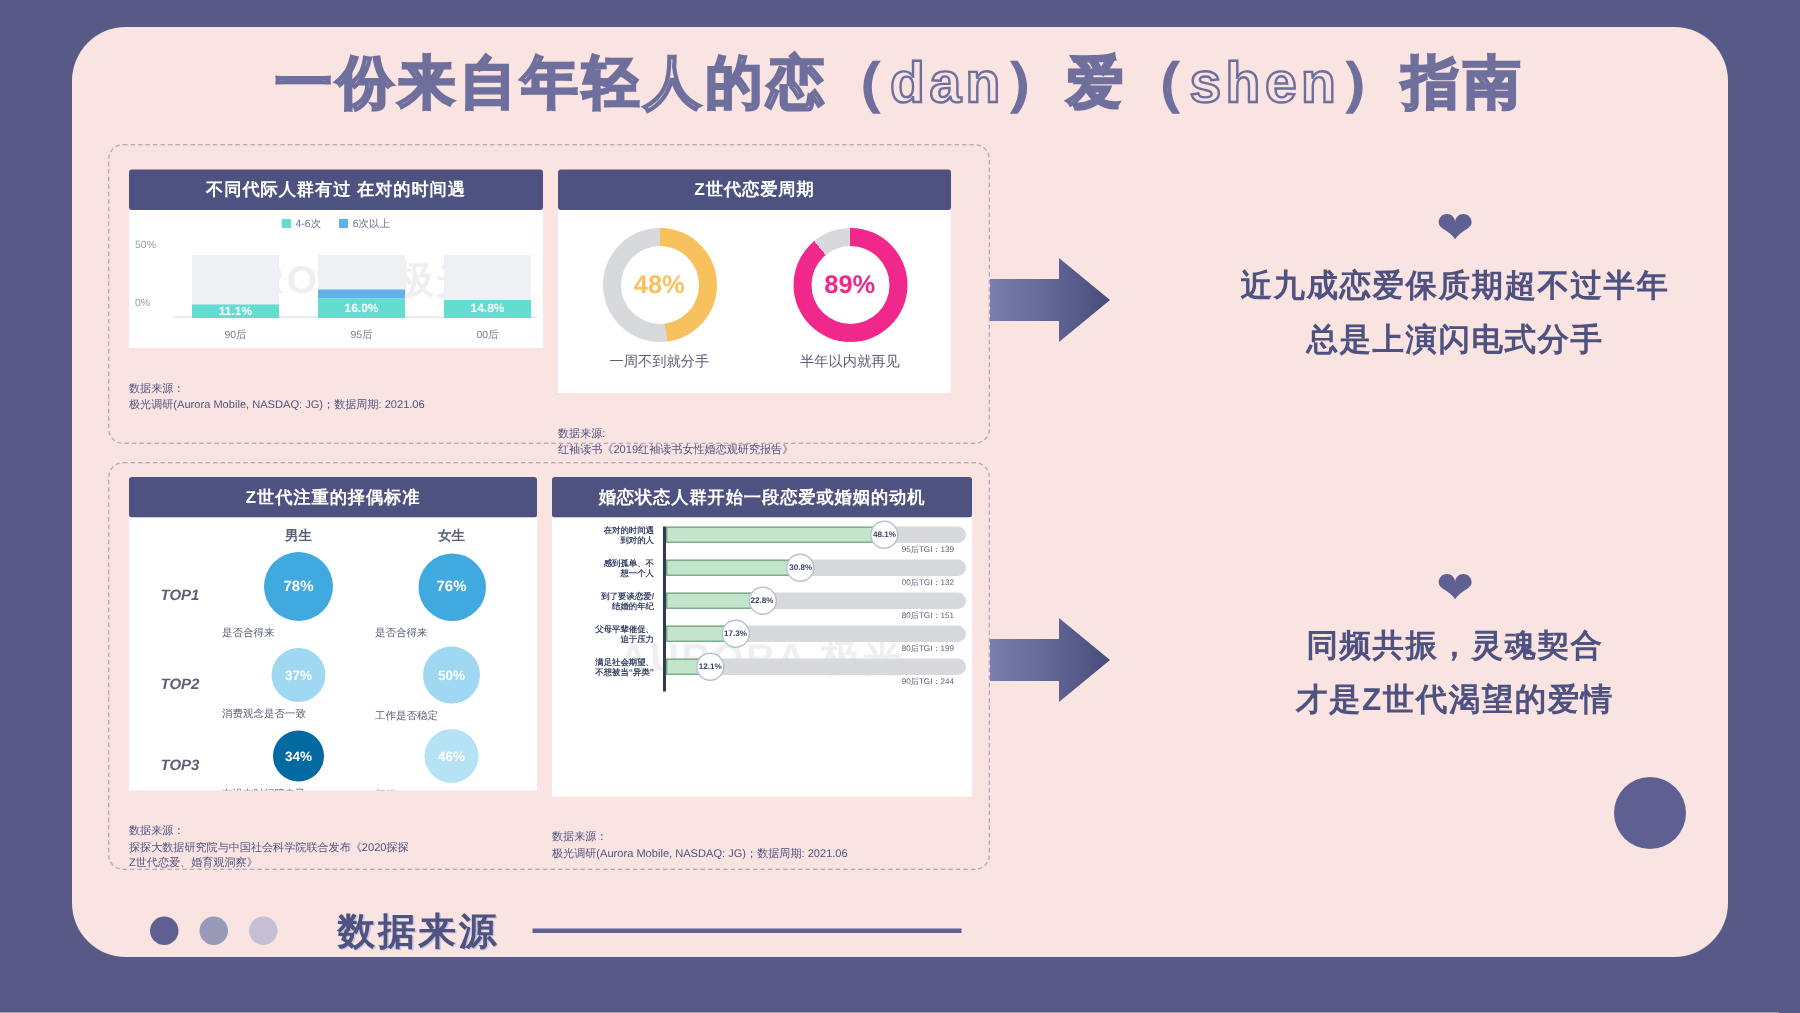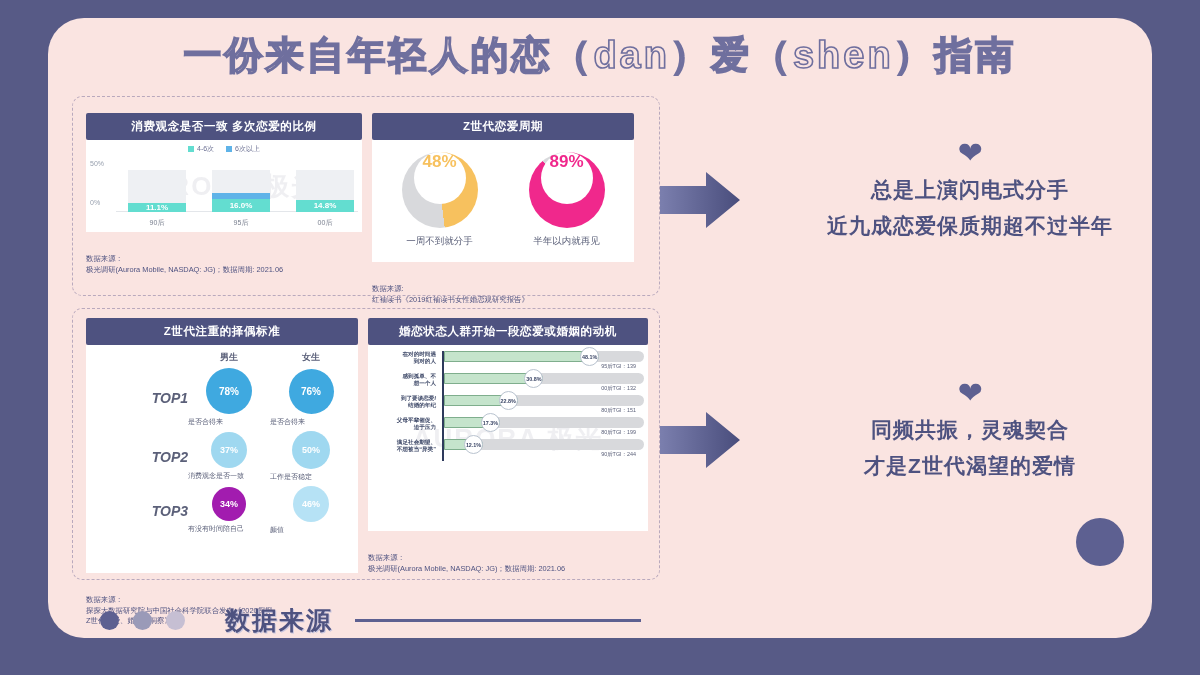--- a/index.html
+++ b/index.html
@@ -115,38 +115,38 @@
   }
   .axis-line { position: absolute; left: 30px; right: 4px; bottom: 20px; height: 1px; background: #e3e6ea; }
   .ytick { position: absolute; left: 4px; font-size: 7px; color: #98a0ae; }
   .xtick { position: absolute; bottom: 4px; font-size: 7px; color: #7b8190; text-align: center; width: 58px; }
 
   
   .donut-row { display: flex; justify-content: space-around; padding: 12px 4px 6px; }
   .donut-cell { text-align: center; }
   .donut {
     width: 76px; height: 76px; border-radius: 50%;
-    display: flex; align-items: flex-start; justify-content: center;
+    display: flex; align-items: center; justify-content: center;
     margin: 0 auto;
     position: relative;
   }
   .donut::after {
     content: ""; position: absolute;
     width: 52px; height: 52px; border-radius: 50%;
     background: #ffffff;
   }
   .donut-val { position: relative; z-index: 2; font-size: 17px; font-weight: bold; }
   .donut-cap { font-size: 9.5px; color: #5b6079; margin-top: 7px; }
 
   
   .mate-grid { position: relative; padding: 6px 6px 8px; }
   .mate-head { display: flex; font-size: 9px; color: #5b6079; font-weight: bold; }
   .mate-head div { text-align: center; }
   .mate-row { display: flex; align-items: center; margin-top: 4px; }
-  .rank { width: 56px; font-size: 14px; font-style: italic; font-weight: bold; color: #5b6079; text-align: right; }
+  .rank { width: 56px; font-size: 10px; font-style: italic; font-weight: bold; color: #5b6079; text-align: center; }
   .mcell { flex: 1; text-align: left; }
   .circle {
     border-radius: 50%;
     display: flex; align-items: center; justify-content: center;
     margin: 0 auto;
     color: #ffffff; font-weight: bold;
   }
   .mlabel { font-size: 7px; color: #5b6079; margin-top: 3px; }
 
   
@@ -203,21 +203,21 @@
 <div class="card">
   <div class="corner-dot" style="right:28px; bottom:72px;"></div>
 </div>
 
 <div class="title">一份来自年轻人的恋（dan）爱（shen）指南</div>
 
 <div class="dash-box" id="dash-top"></div>
 <div class="dash-box" id="dash-bottom"></div>
 
 <div class="panel" id="p-bars">
-  <div class="panel-head">消费观念是否一致 多次恋爱的比例</div>
+  <div class="panel-head">不同代际人群有过 在对的时间遇</div>
   <div class="panel-body" style="height:92px;">
     <div class="wm">AURORA 极光</div>
     <div class="bar-legend">
       <span>
           <i class="swatch" style="background:#63ddd0"></i>
           <b style="font-weight:normal">4-6次</b>
         </span>
       <span>
           <i class="swatch" style="background:#5fb3e8"></i>
           <b style="font-weight:normal">6次以上</b>
@@ -269,21 +269,21 @@
           <div class="donut-cap">半年以内就再见</div>
         </div>
       </div>
   </div>
   <div class="source">数据来源:
 红袖读书《2019红袖读书女性婚恋观研究报告》</div>
 </div>
 
 <div class="panel" id="p-mate">
   <div class="panel-head">Z世代注重的择偶标准</div>
-  <div class="panel-body" style="height:228px;padding-left:40px;">
+  <div class="panel-body" style="height:182px;">
     <div class="mate-grid" id="mategrid">
         <div class="mate-head">
           <div style="width:56px"></div>
           <div class="mcell">男生</div>
           <div class="mcell">女生</div>
         </div>
         <div class="mate-row">
           <div class="rank">TOP1</div>
           <div class="mcell">
             <div class="circle" style="width:46px;height:46px;background:#3fa9e0;font-size:10px">78%</div>
@@ -301,21 +301,21 @@
             <div class="mlabel">消费观念是否一致</div>
           </div>
           <div class="mcell">
             <div class="circle" style="width:38px;height:38px;background:#9fd8f0;font-size:9px">50%</div>
             <div class="mlabel">工作是否稳定</div>
           </div>
         </div>
         <div class="mate-row">
           <div class="rank">TOP3</div>
           <div class="mcell">
-            <div class="circle" style="width:34px;height:34px;background:#a21caf;font-size:9px">34%</div>
+            <div class="circle" style="width:34px;height:34px;background:#0369a1;font-size:9px">34%</div>
             <div class="mlabel">有没有时间陪自己</div>
           </div>
           <div class="mcell">
             <div class="circle" style="width:36px;height:36px;background:#b6e2f5;font-size:9px">46%</div>
             <div class="mlabel">颜值</div>
           </div>
         </div>
       </div>
   </div>
   <div class="source">数据来源：
@@ -398,22 +398,22 @@
   </linearGradient>
     </defs>
   <path d="M0,16 L46,16 L46,2 L80,30 L46,58 L46,44 L0,44 Z" fill="url(#ag1)"></path>
 </svg>
 <svg class="arrow" style="left:660px; top:410px;" width="82" height="60">
   <path d="M0,16 L46,16 L46,2 L80,30 L46,58 L46,44 L0,44 Z" fill="url(#ag1)"></path>
 </svg>
 
 <div class="msg" style="left:750px; top:138px;">
   <div class="heart">❤</div>
+  <div class="msg-line">近九成恋爱保质期超不过半年</div>
   <div class="msg-line">总是上演闪电式分手</div>
-  <div class="msg-line">近九成恋爱保质期超不过半年</div>
 </div>
 <div class="msg" style="left:750px; top:378px;">
   <div class="heart">❤</div>
   <div class="msg-line">同频共振，灵魂契合</div>
   <div class="msg-line">才是Z世代渴望的爱情</div>
 </div>
 
 <div class="footer">
   <span class="fdot" id="fd0" style="background: rgb(93, 96, 145);"></span>
   <span class="fdot" id="fd1" style="background: rgb(154, 154, 184);"></span>

